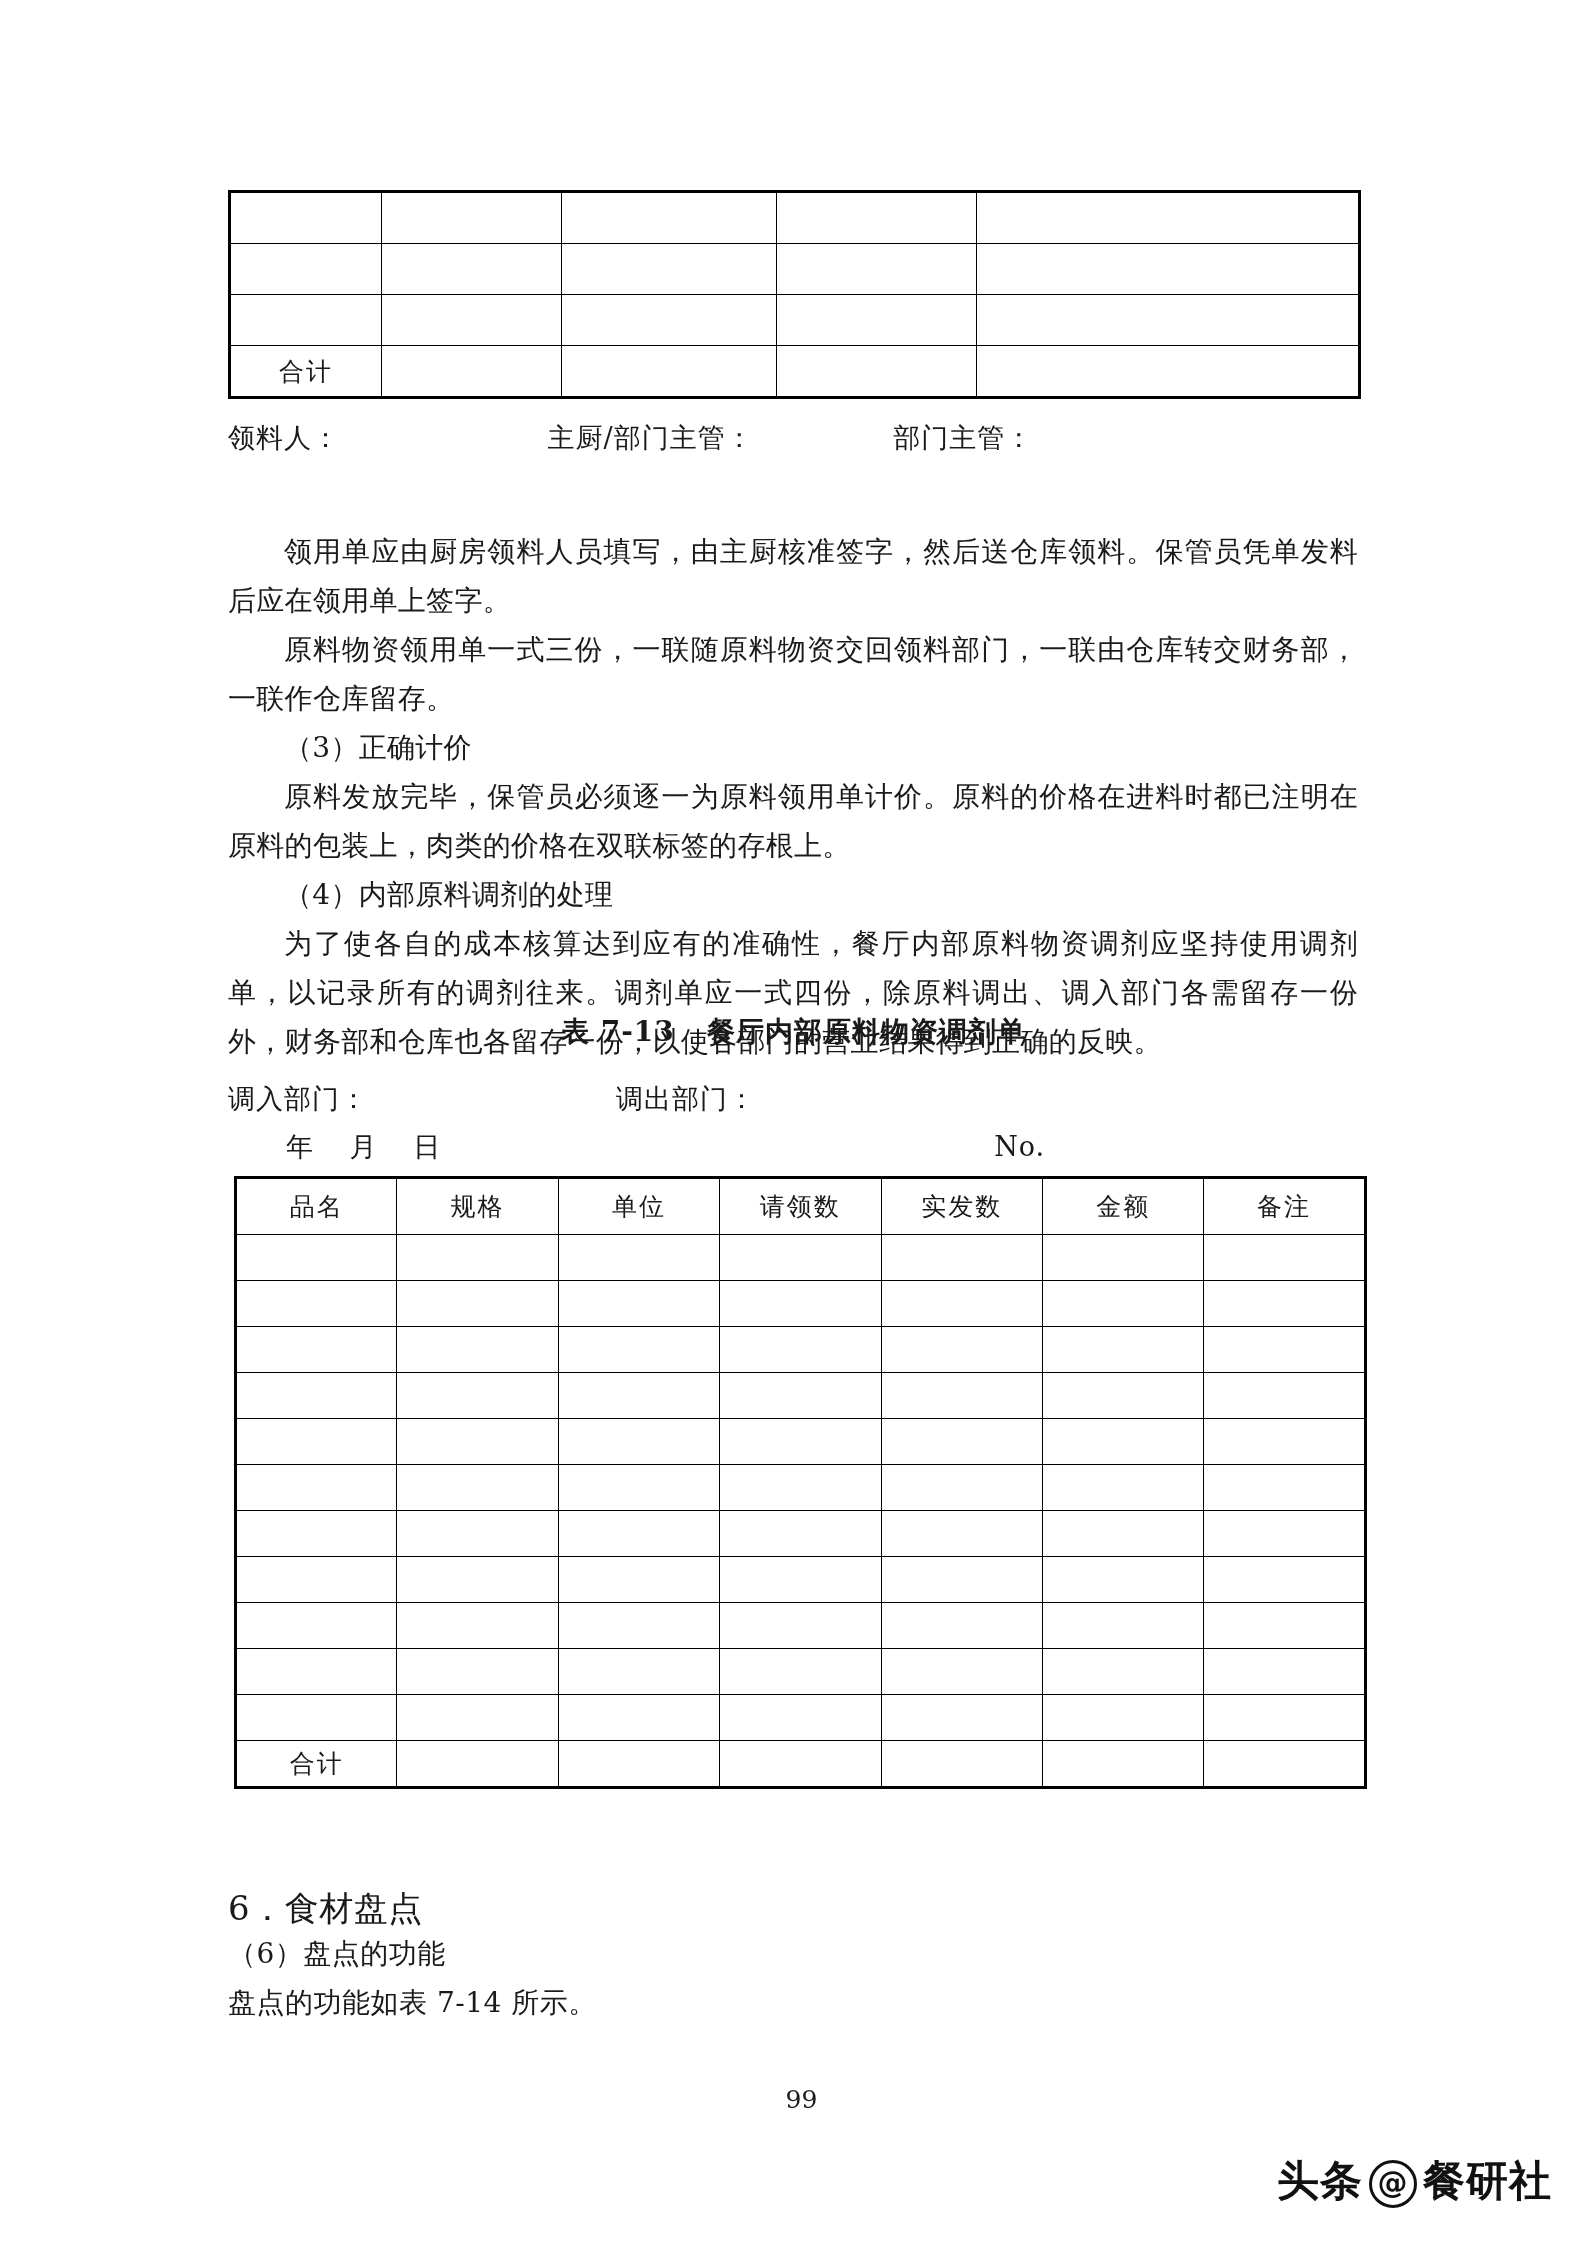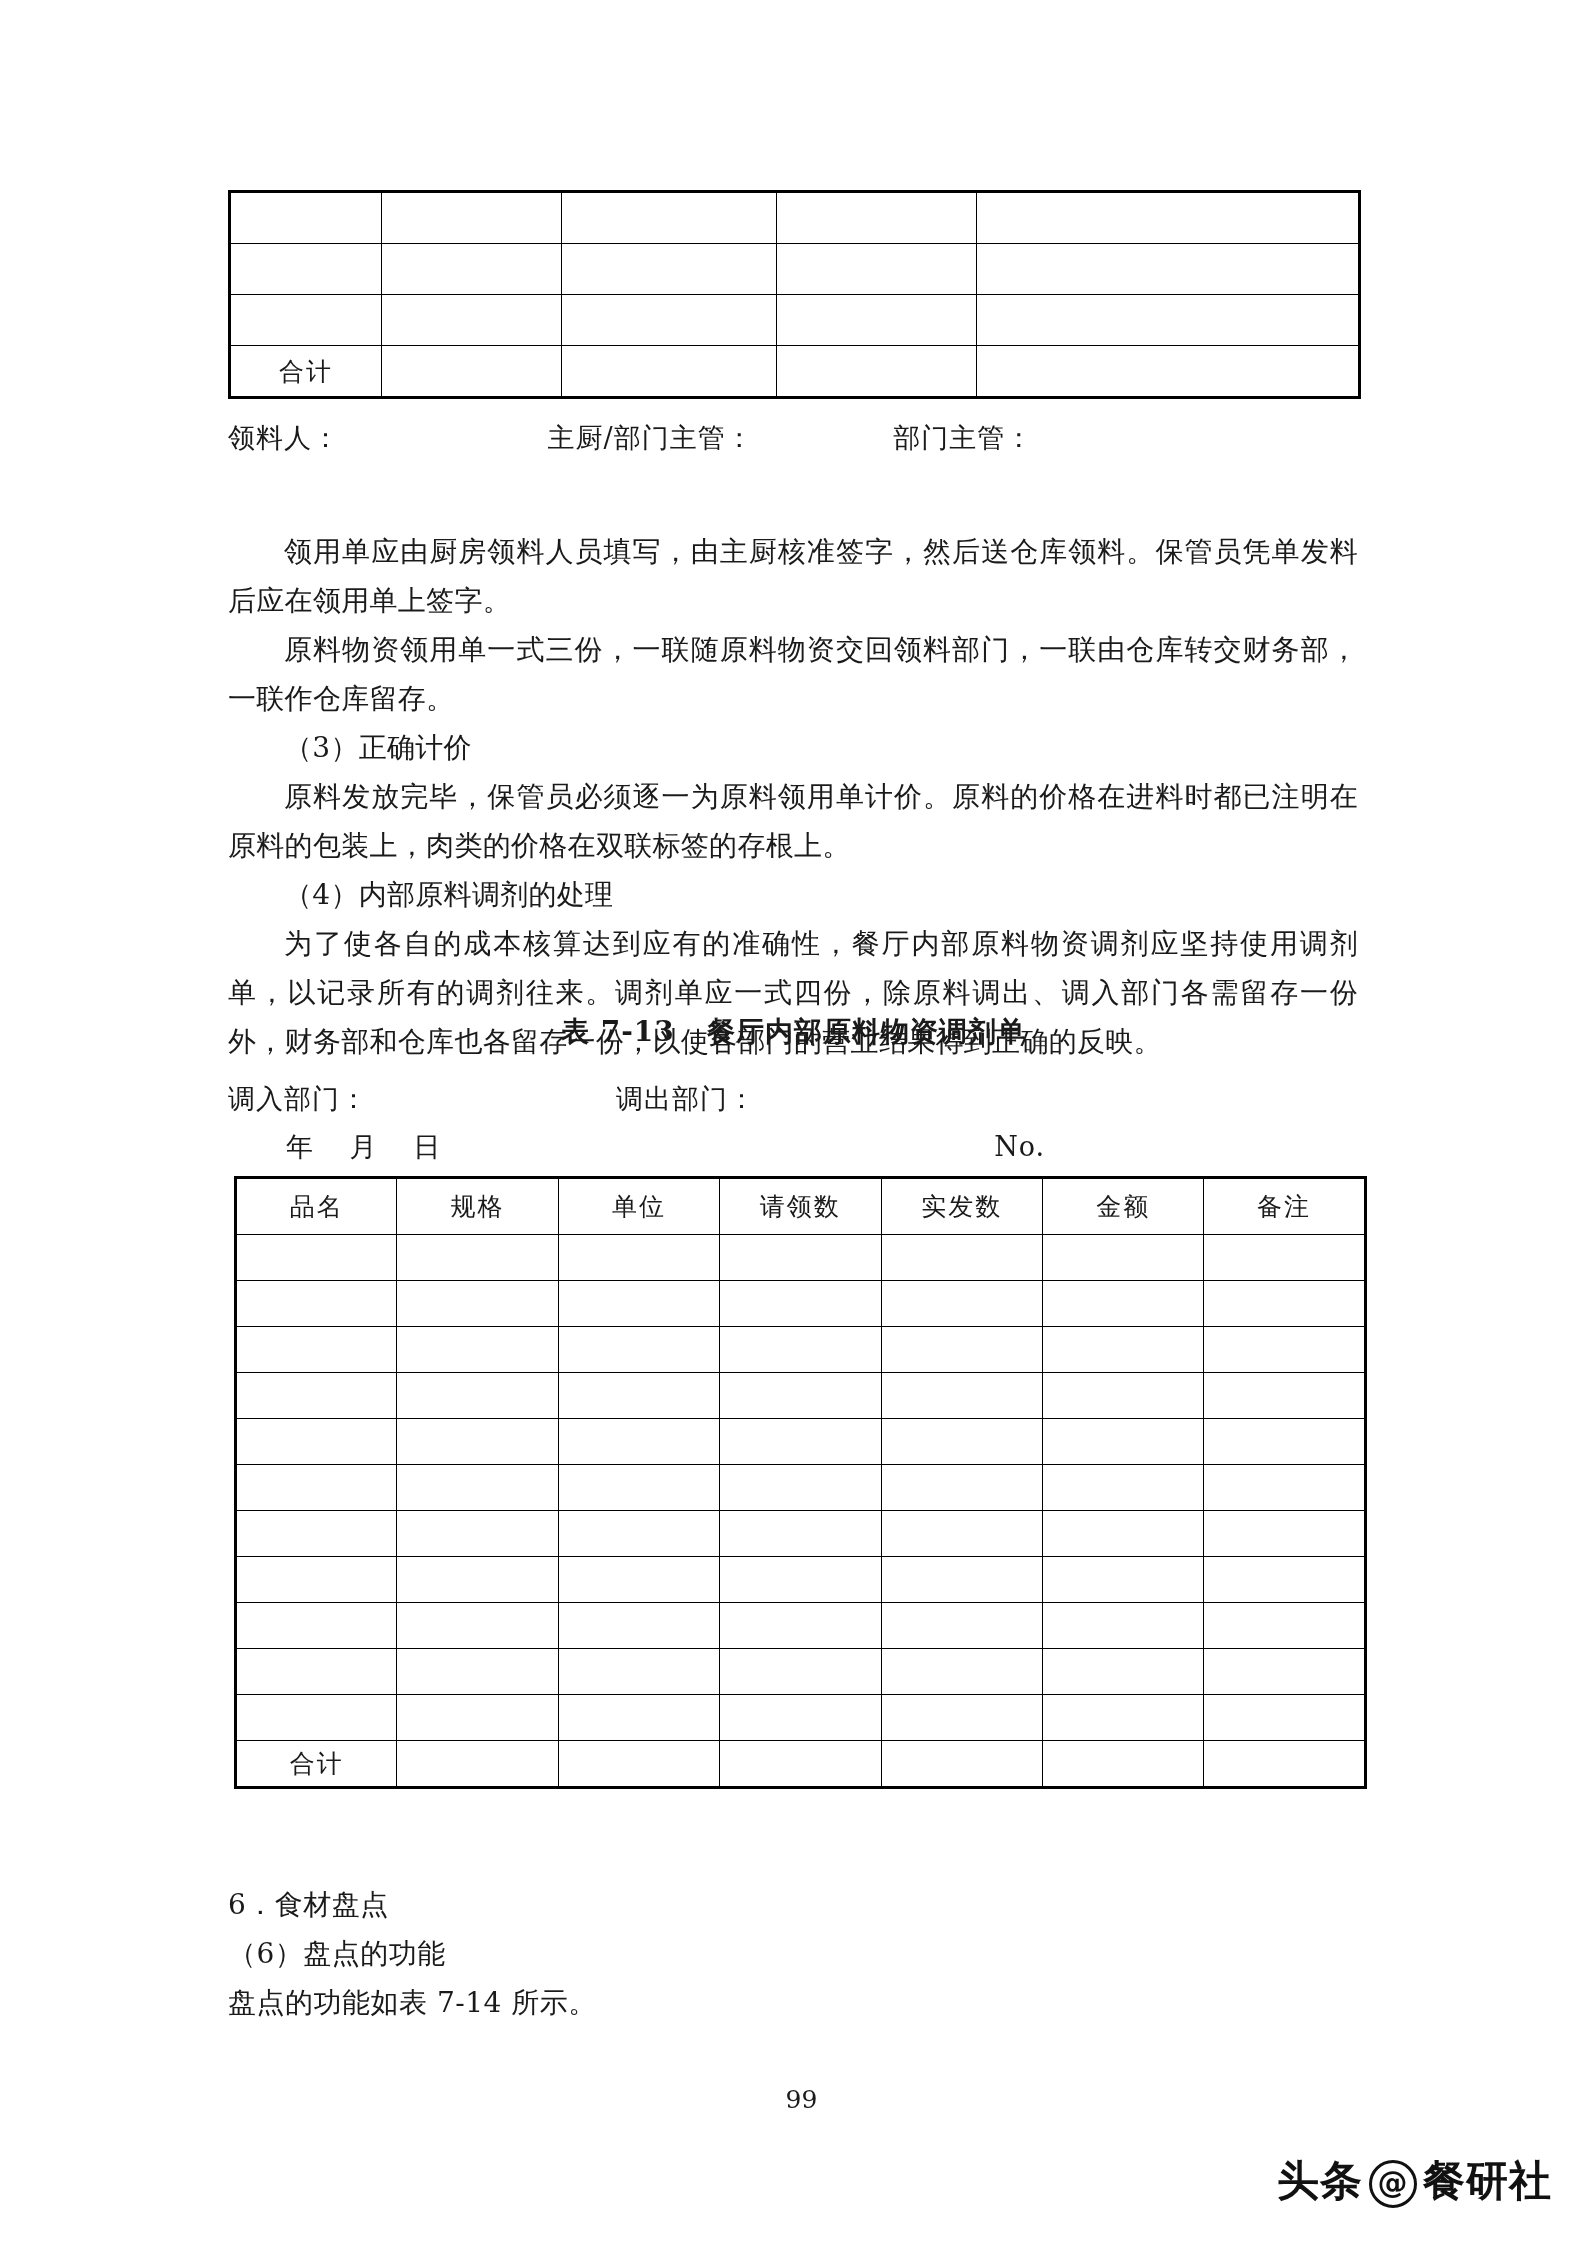--- a/index.html
+++ b/index.html
@@ -138,21 +138,21 @@
   #main-table { width: 1130px; }
   #main-table th { height: 55px; }
   #main-table td { height: 45px; }
   #main-table col { width: 161.4px; }
 
   
   #b1 {
     position: absolute;
     left: 228px;
     top: 1886px;
-    font-size: 28px;
+    font-size: 34px;
     letter-spacing: 0.5px;
     white-space: nowrap;
   }
   #b2 {
     position: absolute;
     left: 228px;
     top: 1935px;
     font-size: 28px;
     letter-spacing: 0.5px;
     white-space: nowrap;

